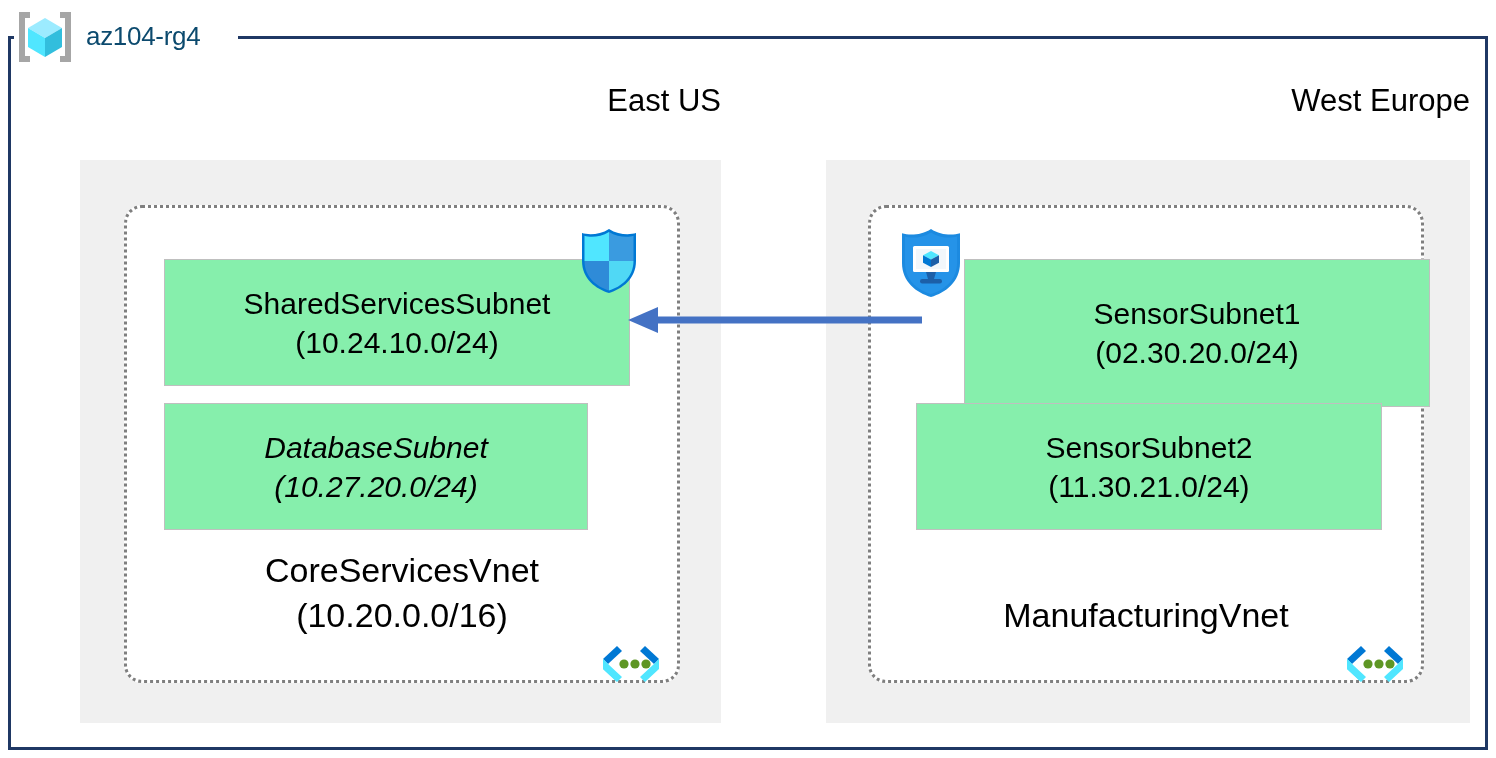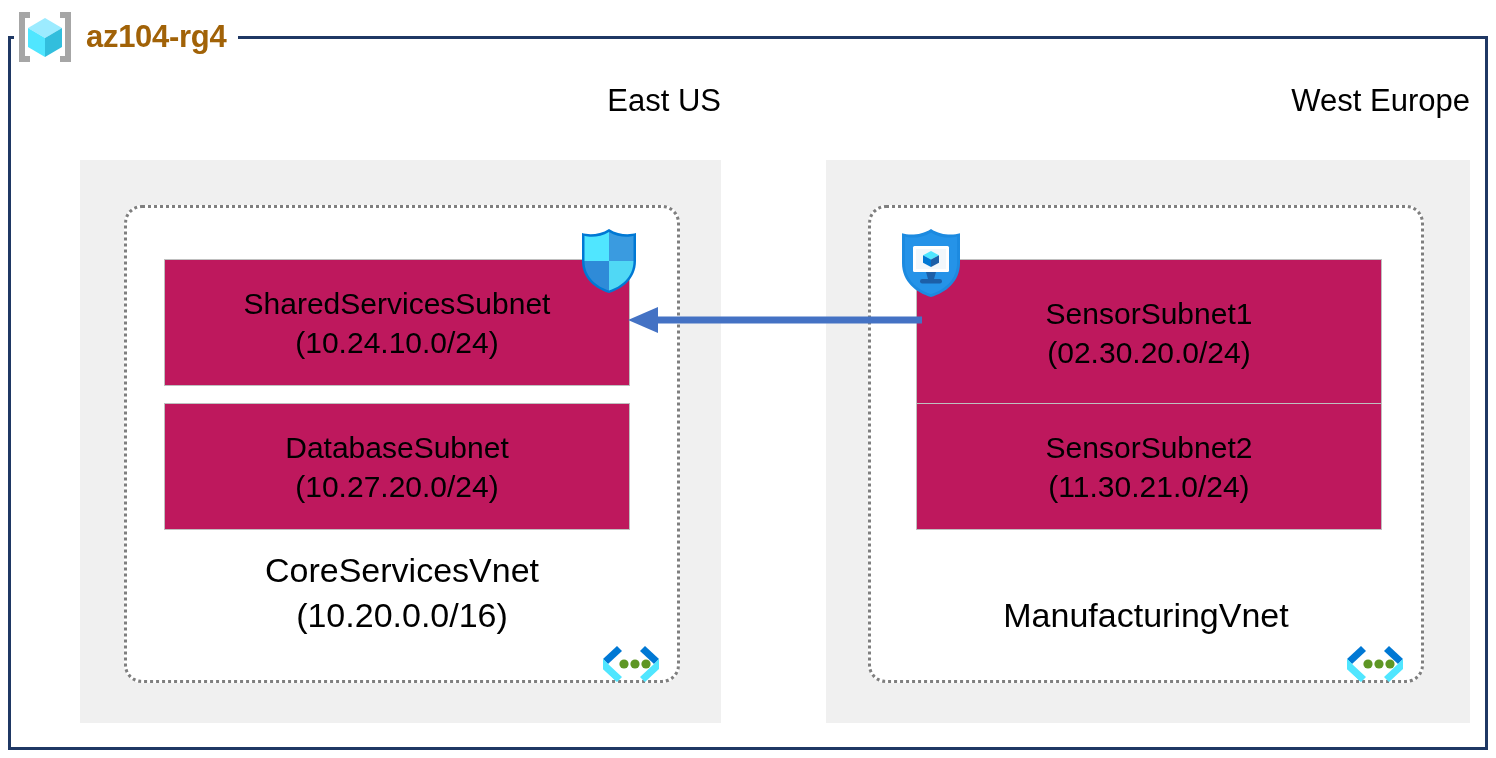--- a/index.html
+++ b/index.html
@@ -54,24 +54,24 @@
     align-items: center;
     gap: 10px;
     z-index: 4;
   }
   .rg-icon {
     width: 62px;
     height: 56px;
     display: block;
   }
   .rg-title {
-    font-size: 31px;
-    font-weight: bold;
+    font-size: 26px;
+    font-weight: normal;
     letter-spacing: -0.3px;
-    color: #a16207;
+    color: #0c4a6e;
     white-space: nowrap;
     line-height: 1;
     padding-bottom: 2px;
   }
 
   
   .region {
     position: absolute;
     top: 84px;
   }
@@ -131,36 +131,36 @@
     position: absolute;
     right: 12px;
     bottom: -8px;
     width: 68px;
     height: 48px;
   }
 
   
   .subnet {
     position: absolute;
-    background: #be185d;
+    background: #86efac;
     border: 1px solid #BFBFBF;
     display: flex;
     flex-direction: column;
     align-items: center;
     justify-content: center;
     font-size: 30px;
     line-height: 1.3;
     color: #000000;
     text-align: center;
   }
   .subnet .cidr { display: block; }
 
   #subnet-shared   { left: 164px; top: 259px; width: 466px; height: 127px; }
-  #subnet-database { left: 164px; top: 403px; width: 466px; height: 127px; }
-  #subnet-sensor1  { left: 916px; top: 259px; width: 466px; height: 148px; }
+  #subnet-database { left: 164px; top: 403px; width: 424px; height: 127px; font-style: italic; }
+  #subnet-sensor1  { left: 964px; top: 259px; width: 466px; height: 148px; }
   #subnet-sensor2  { left: 916px; top: 403px; width: 466px; height: 127px; }
 
   
   .nsg-shield {
     position: absolute;
     left: 578px;
     top: 227px;
     width: 62px;
     height: 68px;
     z-index: 5;

